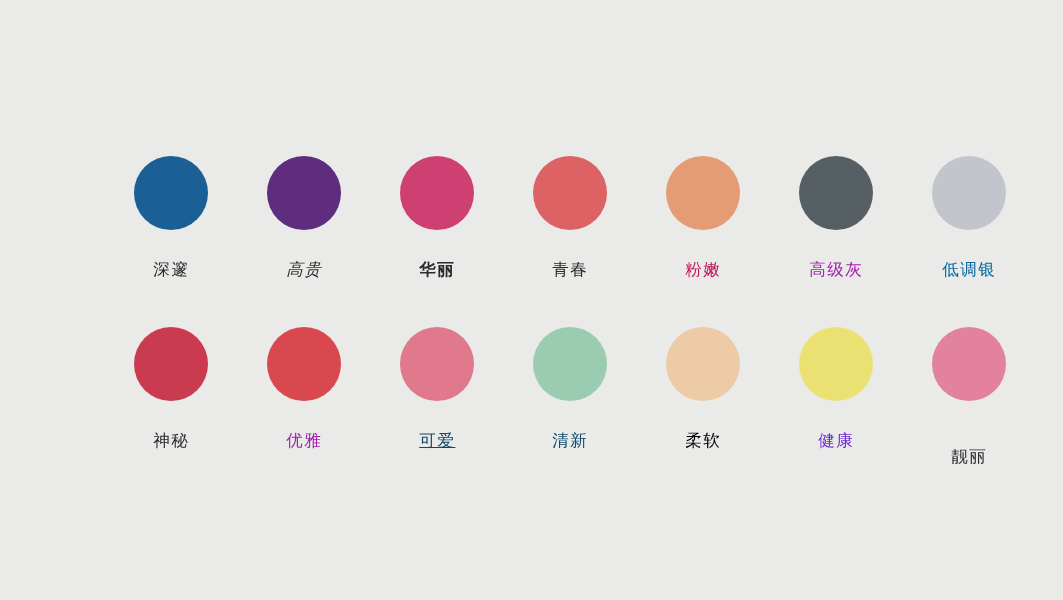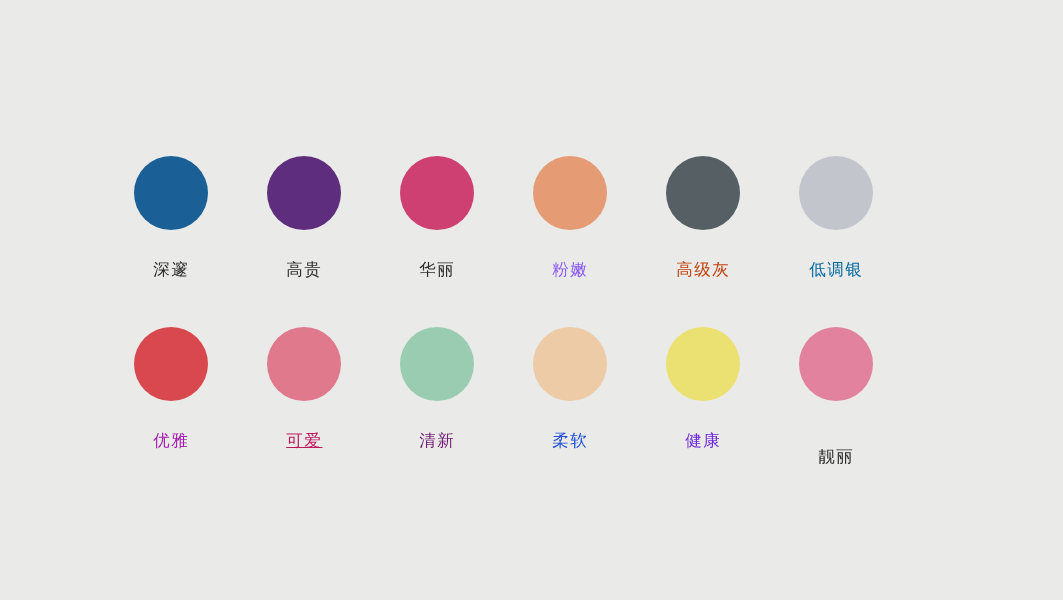--- a/index.html
+++ b/index.html
@@ -66,55 +66,63 @@
 
 <div id="palette-board" style="background: rgb(234, 234, 232);">
   <div class="swatch-grid">
       <div class="swatch-row row-0">
         <div class="swatch">
           <span class="swatch-dot" style="background: rgb(26, 95, 150);"></span>
           <span class="swatch-label" style="color: rgb(43, 43, 43);">深邃</span>
         </div>
         <div class="swatch">
           <span class="swatch-dot" style="background: rgb(94, 45, 126);"></span>
-          <span class="swatch-label" style="color: rgb(43, 43, 43);">高贵</span>
+          <span class="swatch-label" style="color: rgb(43, 43, 43); font-style: italic;">高贵</span>
         </div>
         <div class="swatch">
           <span class="swatch-dot" style="background: rgb(206, 64, 113);"></span>
-          <span class="swatch-label" style="color: rgb(43, 43, 43);">华丽</span>
+          <span class="swatch-label" style="color: rgb(43, 43, 43); font-weight: bold;">华丽</span>
+        </div>
+        <div class="swatch">
+          <span class="swatch-dot" style="background: rgb(220, 98, 100);"></span>
+          <span class="swatch-label" style="color: rgb(43, 43, 43);">青春</span>
         </div>
         <div class="swatch">
           <span class="swatch-dot" style="background: rgb(229, 155, 115);"></span>
-          <span class="swatch-label" style="color: #8b5cf6;">粉嫩</span>
+          <span class="swatch-label" style="color: #be185d;">粉嫩</span>
         </div>
         <div class="swatch">
           <span class="swatch-dot" style="background: rgb(85, 95, 100);"></span>
-          <span class="swatch-label" style="color: #c2410c; text-align: right;">高级灰</span>
+          <span class="swatch-label" style="color: #a21caf; text-align: right;">高级灰</span>
         </div>
         <div class="swatch">
           <span class="swatch-dot" style="background: rgb(194, 197, 204);"></span>
           <span class="swatch-label" style="color: #0369a1;">低调银</span>
         </div>
       </div>
       <div class="swatch-row row-1">
         <div class="swatch">
+          <span class="swatch-dot" style="background: rgb(203, 59, 80);"></span>
+          <span class="swatch-label" style="color: rgb(43, 43, 43);">神秘</span>
+        </div>
+        <div class="swatch">
           <span class="swatch-dot" style="background: rgb(217, 72, 79);"></span>
           <span class="swatch-label" style="color: #a21caf;">优雅</span>
         </div>
         <div class="swatch">
           <span class="swatch-dot" style="background: rgb(224, 121, 139);"></span>
-          <span class="swatch-label" style="color: #be185d; text-decoration: underline;">可爱</span>
+          <span class="swatch-label" style="color: #0c4a6e; text-decoration: underline;">可爱</span>
         </div>
         <div class="swatch">
           <span class="swatch-dot" style="background: rgb(154, 204, 178);"></span>
-          <span class="swatch-label" style="color: #701a75;">清新</span>
+          <span class="swatch-label" style="color: #0c4a6e;">清新</span>
         </div>
         <div class="swatch">
           <span class="swatch-dot" style="background: rgb(238, 203, 167);"></span>
-          <span class="swatch-label" style="color: #1d4ed8;">柔软</span>
+          <span class="swatch-label" style="color: #000000;">柔软</span>
         </div>
         <div class="swatch">
           <span class="swatch-dot" style="background: rgb(235, 225, 115);"></span>
           <span class="swatch-label" style="color: #6d28d9;">健康</span>
         </div>
         <div class="swatch">
           <span class="swatch-dot" style="background: rgb(226, 130, 159);"></span>
           <span class="swatch-label" style="color: rgb(43, 43, 43); margin-top: 48px;">靓丽</span>
         </div>
       </div>

